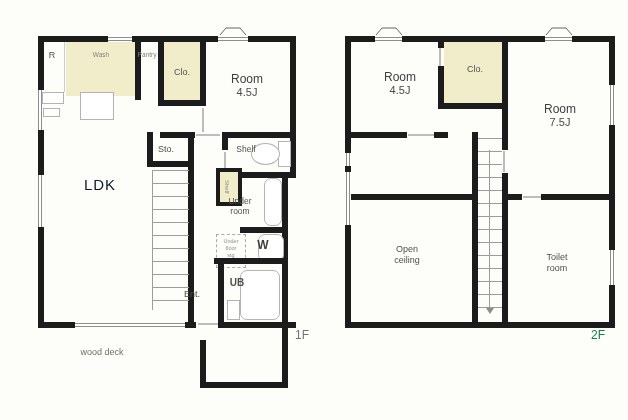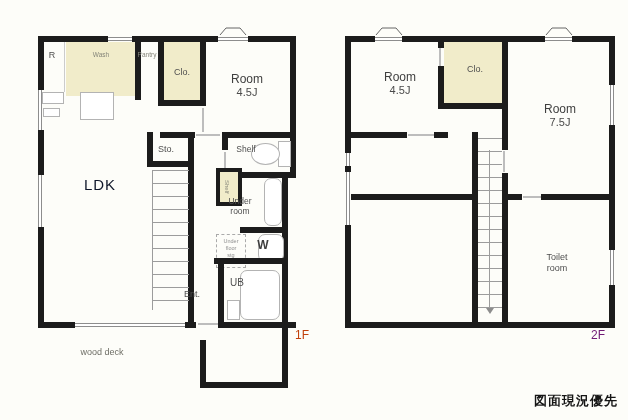--- a/index.html
+++ b/index.html
@@ -13,21 +13,21 @@
   .door-v{position:absolute;width:2px;background:#bdbdbd;}
   .yellow{position:absolute;background:#f1ecca;}
   .fix{position:absolute;border:1px solid #b3b3b3;background:#fff;}
   .rnd{border-radius:7px;}
   .lbl{position:absolute;color:#4f4f4f;text-align:center;line-height:1.2;}
   .lbl span{display:block;}
   .stairs{position:absolute;background-image:repeating-linear-gradient(to bottom,#9c9c9c 0 1px,transparent 1px 13px);}
   .t15{font-size:15px;letter-spacing:1px;color:#0f172a;}
   .t12{font-size:12px;color:#3f3f3f;}
   .t11{font-size:11px;color:#4a4a4a;}
-  .t10{font-size:10px;}
+  .t10{font-size:10px;font-weight:bold;}
   .t9{font-size:9px;}
   .t8{font-size:8.5px;}
   .t7{font-size:7.5px;}
   .t6{font-size:6.5px;color:#85857a;}
   .t5{font-size:5.5px;color:#909090;line-height:1.25;}
   .dash{position:absolute;border:1px dashed #aaa;box-sizing:border-box;text-align:center;}
   .vshelf{position:absolute;writing-mode:vertical-rl;font-size:6px;color:#8a8a7d;text-align:center;}
   .stamp{position:absolute;font-size:13px;font-weight:600;color:#161616;letter-spacing:1px;}
   .arrow-down{position:absolute;width:0;height:0;border-left:4px solid transparent;border-right:4px solid transparent;border-top:6px solid #8d8d8d;}
   .aline{position:absolute;background:#9c9c9c;}
@@ -128,21 +128,21 @@
     <span class="t8">Under</span>
     <span class="t8">room</span>
   </div>
   <div class="lbl t12" style="left:250px;top:238px;width:26px;font-weight:600;">W</div>
   <div class="lbl t10" style="left:218px;top:277px;width:38px;">UB</div>
   <div class="lbl t9" style="left:172px;top:289px;width:40px;">Ent.</div>
   <div class="lbl" style="left:58px;top:176px;width:84px;">
     <span class="t15">LDK</span>
   </div>
   <div class="lbl t9" style="left:56px;top:347px;width:92px;color:#6e6e66;">wood deck</div>
-  <div class="lbl t12" style="left:286px;top:328px;width:32px;color:#c2410c;">1F</div>
+  <div class="lbl t12" style="left:286px;top:328px;width:32px;color:#737373;">1F</div>
 
   <i class="yellow" style="left:444px;top:42px;width:62px;height:61px;"></i>
 
   <i class="wall" style="left:345px;top:36px;width:30px;height:6px;"></i>
   <i class="wall" style="left:402px;top:36px;width:143px;height:6px;"></i>
   <i class="wall" style="left:572px;top:36px;width:43px;height:6px;"></i>
   <i class="win-h" style="left:375px;top:37px;width:27px;"></i>
   <i class="win-h" style="left:545px;top:37px;width:27px;"></i>
   <svg class="c" style="left:375px;top:27px;" width="28" height="9">
       <path d="M1 8 L7 1 H21 L27 8" fill="#fdfdf9" stroke="#666" stroke-width="1"></path>
@@ -187,21 +187,24 @@
 
   <div class="lbl" style="left:363px;top:70px;width:74px;">
     <span class="t12">Room</span>
     <span class="t11">4.5J</span>
   </div>
   <div class="lbl t9" style="left:446px;top:64px;width:58px;">Clo.</div>
   <div class="lbl" style="left:521px;top:102px;width:78px;">
     <span class="t12">Room</span>
     <span class="t11">7.5J</span>
   </div>
+  <div class="lbl" style="left:361px;top:244px;width:92px;">
+    <span class="t9">Open</span>
+    <span class="t9">ceiling</span>
+  </div>
   <div class="lbl" style="left:511px;top:252px;width:92px;">
     <span class="t9">Toilet</span>
     <span class="t9">room</span>
   </div>
-  <div class="lbl t12" style="left:582px;top:328px;width:32px;color:#701a75;">2F</div>
-
-  <div class="stamp" style="left:534px;top:392px;">図面現況優先</div>
+  <div class="lbl t12" style="left:582px;top:328px;width:32px;color:#15803d;">2F</div>
+
 
 </div>
 
 </body></html>

